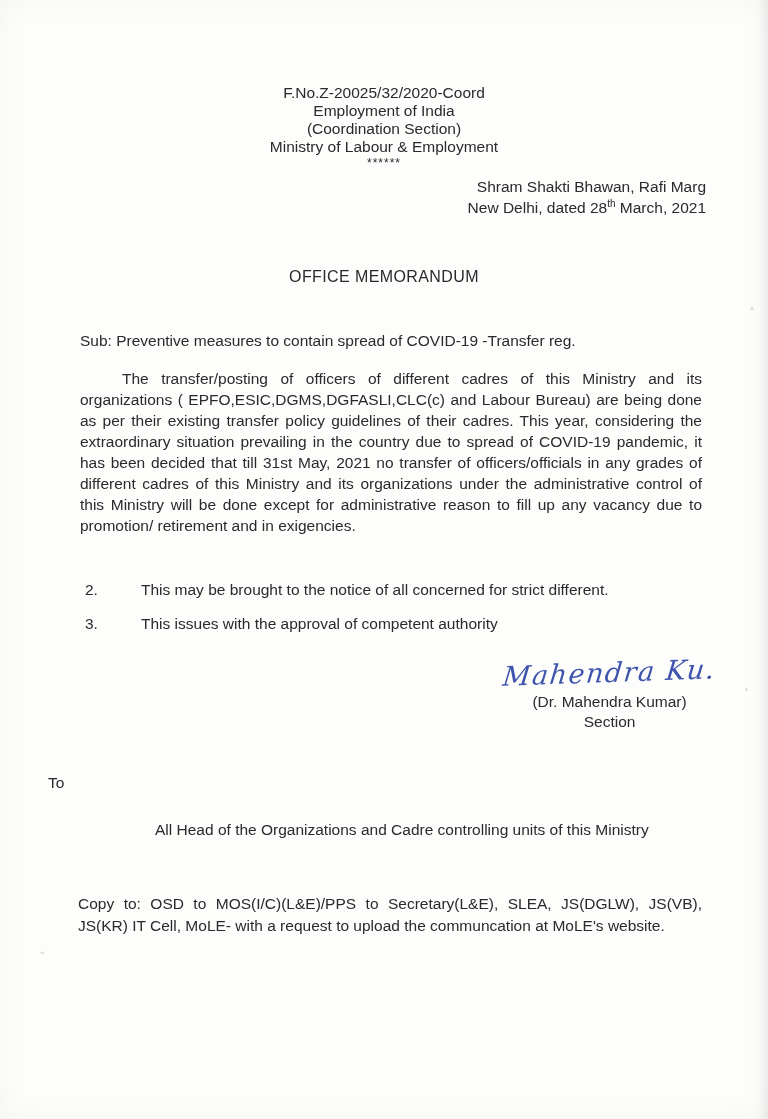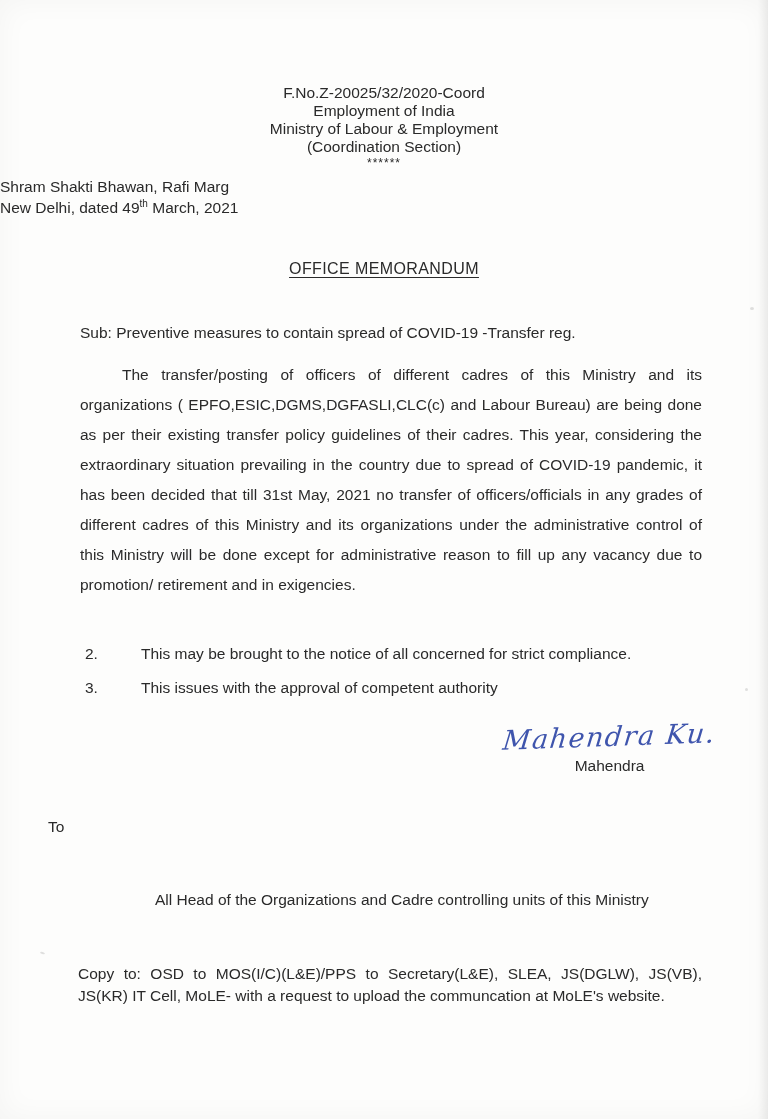--- a/index.html
+++ b/index.html
@@ -45,48 +45,48 @@
     line-height: 18px;
   }
   .header-center div { margin-bottom: 0; }
   .stars {
     font-size: 12px;
     letter-spacing: 1px;
     line-height: 14px;
   }
   .address-block {
     margin-top: 6px;
-    text-align: left;
+    text-align: right;
     padding-right: 62px;
     line-height: 21px;
   }
   .address-block sup {
     font-size: 10px;
     line-height: 0;
   }
   .memo-title-wrap {
     margin-top: 40px;
     text-align: center;
   }
   .memo-title {
     display: inline-block;
-    text-decoration: underline;
     text-underline-offset: 3px;
     letter-spacing: 0.4px;
     font-size: 16px;
+    margin-top: 8px;
   }
   .subject {
     margin: 43px 68px 0 80px;
     font-weight: normal;
   }
   .body-para {
     margin: 17px 66px 0 80px;
     text-align: justify;
     text-indent: 42px;
-    line-height: 30px;
+    line-height: 21px;
   }
   .num-item {
     display: flex;
     margin: 0 66px 0 85px;
   }
   .num-item .num {
     flex: 0 0 56px;
   }
   .item-2 { margin-top: 43px; }
   .item-3 { margin-top: 13px; }
@@ -108,21 +108,21 @@
     letter-spacing: 1.5px;
     line-height: 34px;
     margin-bottom: 2px;
     white-space: nowrap;
   }
   .to-label {
     margin-top: 40px;
     margin-left: 48px;
   }
   .to-text {
-    margin-top: 52px;
+    margin-top: 26px;
     margin-left: 155px;
     margin-right: 60px;
   }
   .copy-to {
     margin: 53px 66px 0 78px;
     text-align: justify;
     line-height: 22px;
   }
 </style>
 </head>
@@ -130,51 +130,52 @@
 
 <div class="page">
 
   <span class="artifact a1"></span>
   <span class="artifact a2"></span>
   <span class="artifact a3"></span>
 
   <div class="header-center">
     <div>F.No.Z-20025/32/2020-Coord</div>
     <div>Employment of India</div>
+    <div>(Coordination Section)</div>
     <div>Ministry of Labour &amp; Employment</div>
-    <div>(Coordination Section)</div>
     <div class="stars">******</div>
   </div>
 
   <div class="address-block">
     <div>Shram Shakti Bhawan, Rafi Marg</div>
-    <div><span>New Delhi, dated 49</span><sup>th</sup><span> March, 2021</span></div>
+    <div><span>New Delhi, dated 28</span><sup>th</sup><span> March, 2021</span></div>
   </div>
 
   <div class="memo-title-wrap">
     <span class="memo-title">OFFICE MEMORANDUM</span>
   </div>
 
   <div class="subject">Sub: Preventive measures to contain spread of COVID-19 -Transfer reg.</div>
 
   <p class="body-para">The transfer/posting of officers of different cadres of this Ministry and its organizations ( EPFO,ESIC,DGMS,DGFASLI,CLC(c) and Labour Bureau) are being done as per their existing transfer policy guidelines of their cadres. This year, considering the extraordinary situation prevailing in the country due to spread of COVID-19 pandemic, it has been decided that till 31st May, 2021 no transfer of officers/officials in any grades of different cadres of this Ministry and its organizations under the administrative control of this Ministry will be done except for administrative reason to fill up any vacancy due to promotion/ retirement and in exigencies.</p>
 
   <div class="num-item item-2">
     <span class="num">2.</span>
-    <span>This may be brought to the notice of all concerned for strict compliance.</span>
+    <span>This may be brought to the notice of all concerned for strict different.</span>
   </div>
 
   <div class="num-item item-3">
     <span class="num">3.</span>
     <span>This issues with the approval of competent authority</span>
   </div>
 
   <div class="sig-block">
     <div class="sig-hand">Mahendra Ku.</div>
-    <div>Mahendra</div>
+    <div>(Dr. Mahendra Kumar)</div>
+    <div>Section</div>
   </div>
 
   <div class="to-label">To</div>
 
   <div class="to-text">All Head of the Organizations and Cadre controlling units of this Ministry</div>
 
   <p class="copy-to">Copy to: OSD to MOS(I/C)(L&amp;E)/PPS to Secretary(L&amp;E), SLEA, JS(DGLW), JS(VB), JS(KR) IT Cell, MoLE- with a request to upload the communcation at MoLE's website.</p>
 
 </div>
 

